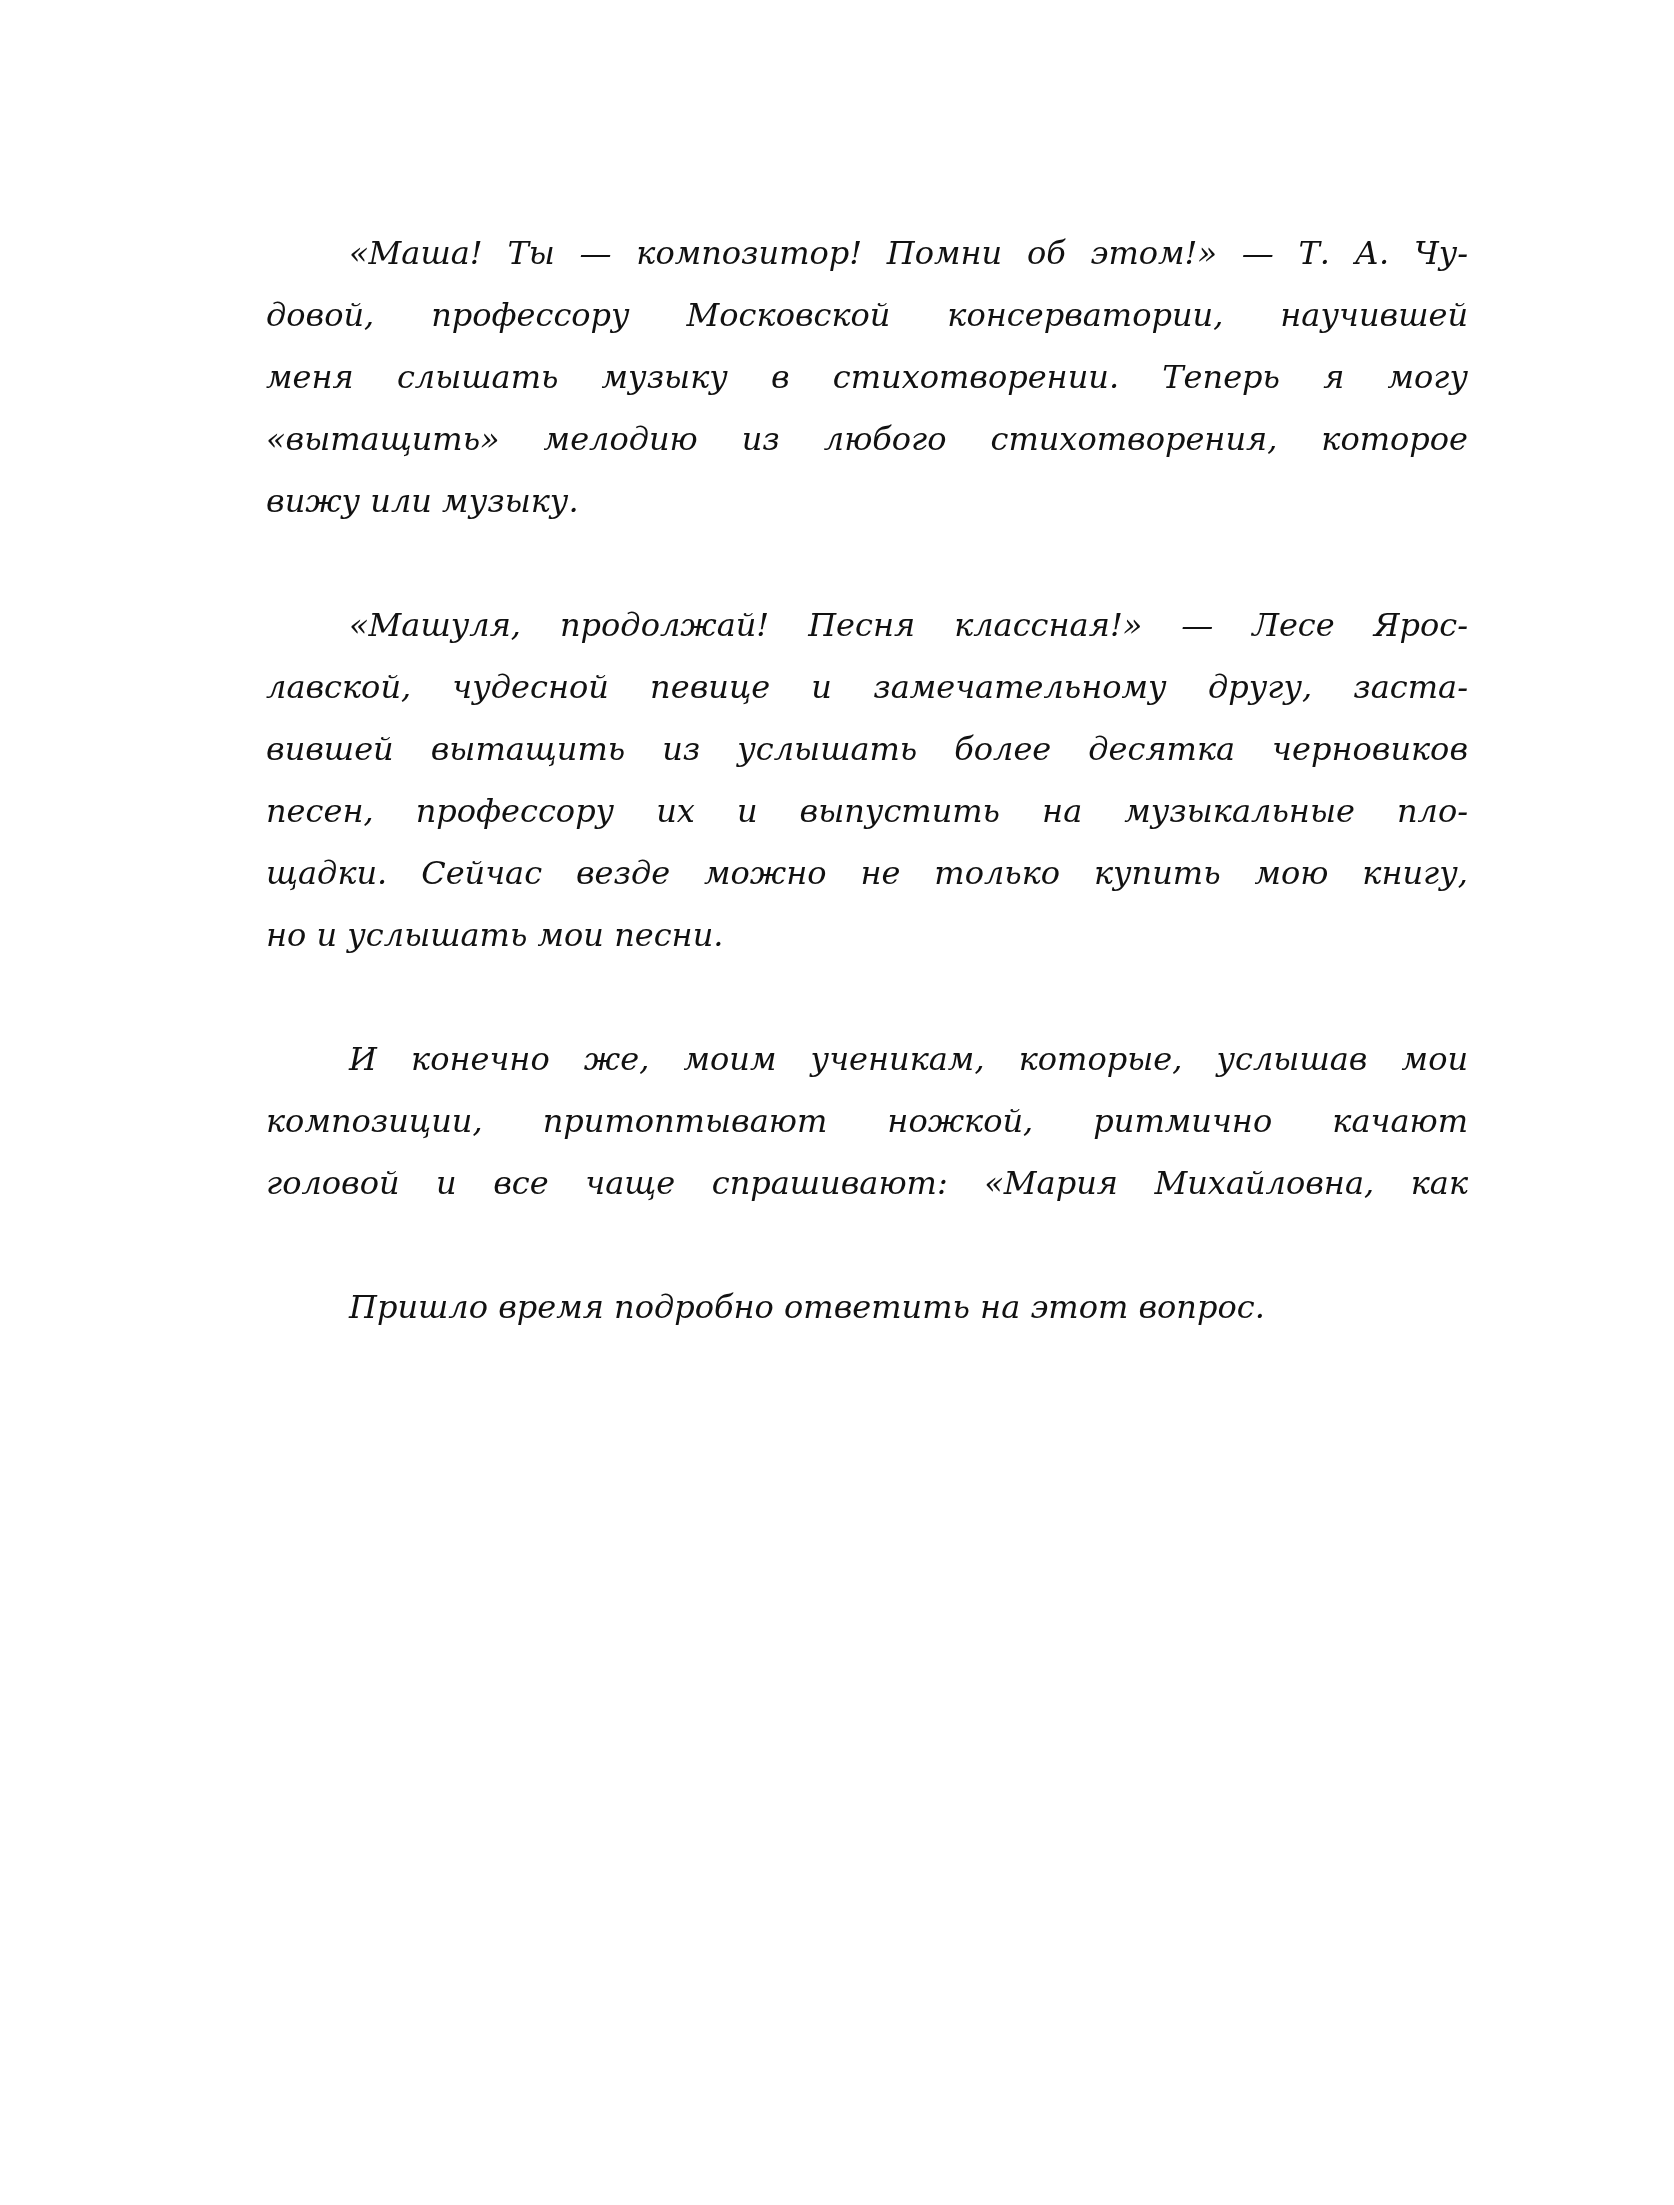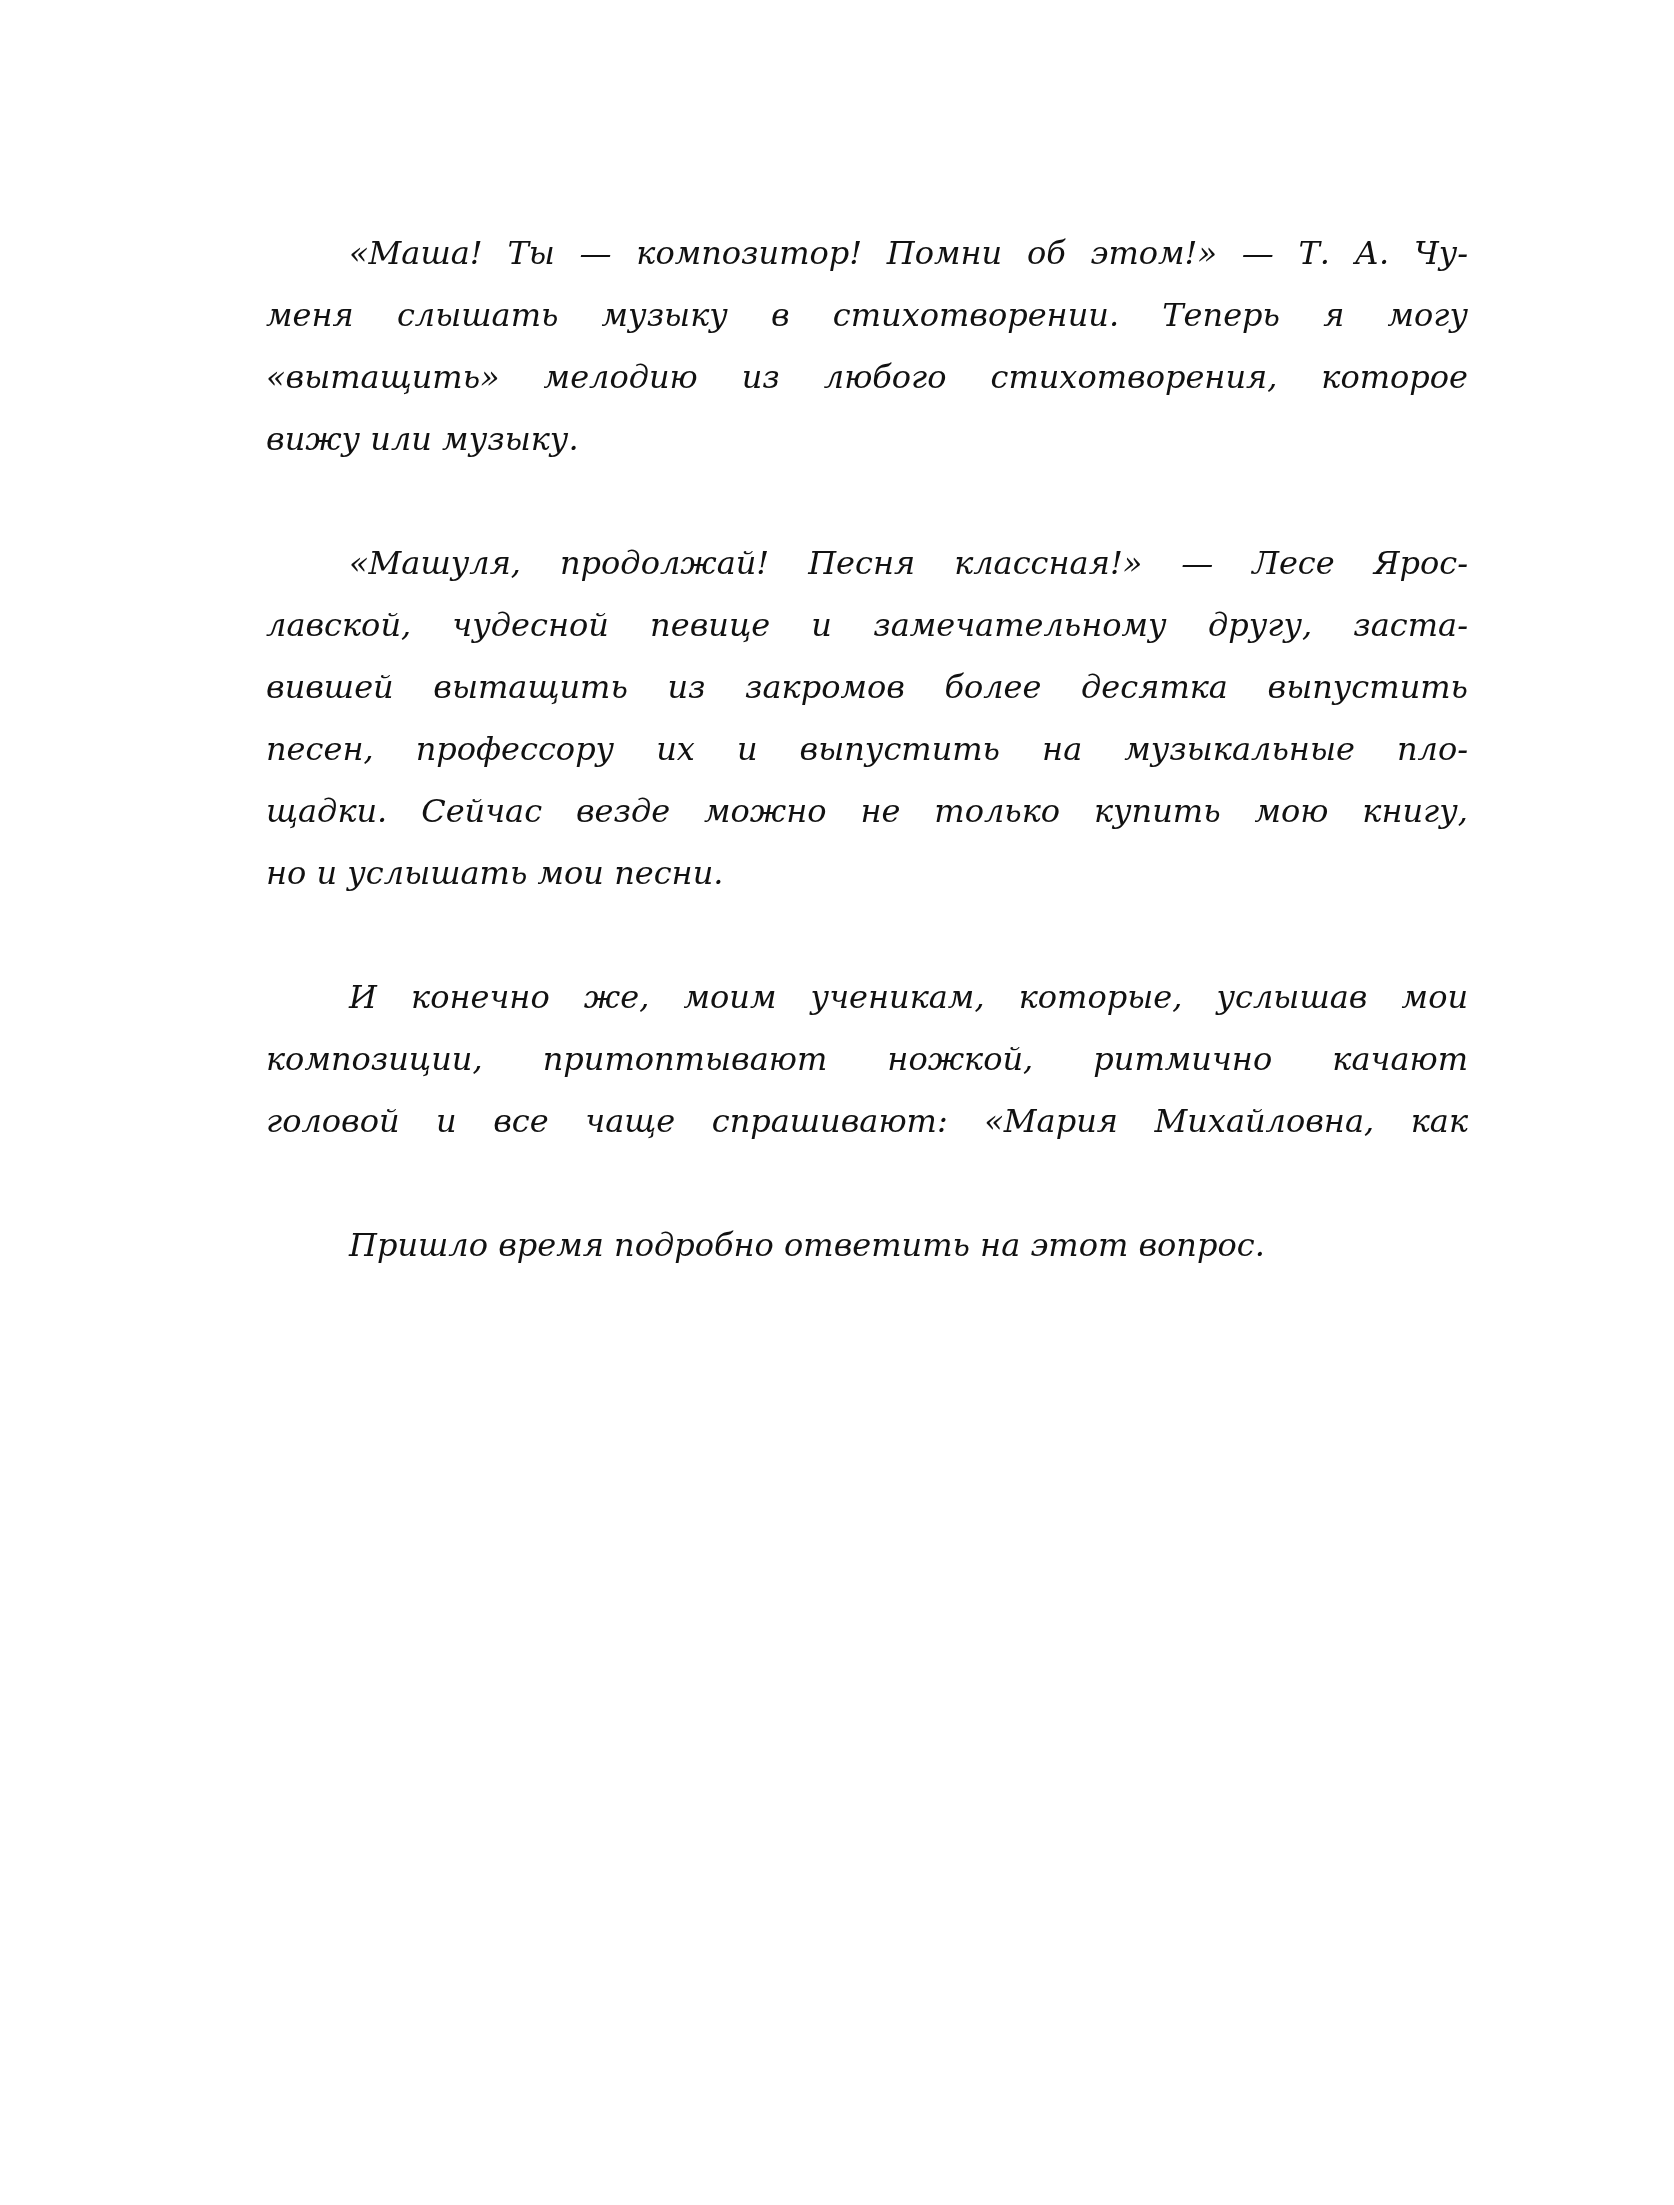--- a/index.html
+++ b/index.html
@@ -62,39 +62,42 @@
 <body>
 
 <div class="page">
   <div class="text-block">
 
     <p class="para">
       <span class="line first">
           <span class="line-inner">«Маша! Ты — композитор! Помни об этом!» — Т. А. Чу-</span>
         </span>
       <span class="line">
+          <span class="line-inner">довой, профессору Московской консерватории, научившей</span>
+        </span>
+      <span class="line">
           <span class="line-inner">меня слышать музыку в стихотворении. Теперь я могу</span>
         </span>
       <span class="line">
           <span class="line-inner">«вытащить» мелодию из любого стихотворения, которое</span>
         </span>
       <span class="line last">
           <span class="line-inner">вижу или музыку.</span>
         </span>
     </p>
 
     <p class="para">
       <span class="line first">
           <span class="line-inner">«Машуля, продолжай! Песня классная!» — Лесе Ярос-</span>
         </span>
       <span class="line">
           <span class="line-inner">лавской, чудесной певице и замечательному другу, заста-</span>
         </span>
       <span class="line">
-          <span class="line-inner">вившей вытащить из закромов более десятка выпустить</span>
+          <span class="line-inner">вившей вытащить из услышать более десятка черновиков</span>
         </span>
       <span class="line">
           <span class="line-inner">песен, профессору их и выпустить на музыкальные пло-</span>
         </span>
       <span class="line">
           <span class="line-inner">щадки. Сейчас везде можно не только купить мою книгу,</span>
         </span>
       <span class="line last">
           <span class="line-inner">но и услышать мои песни.</span>
         </span>

